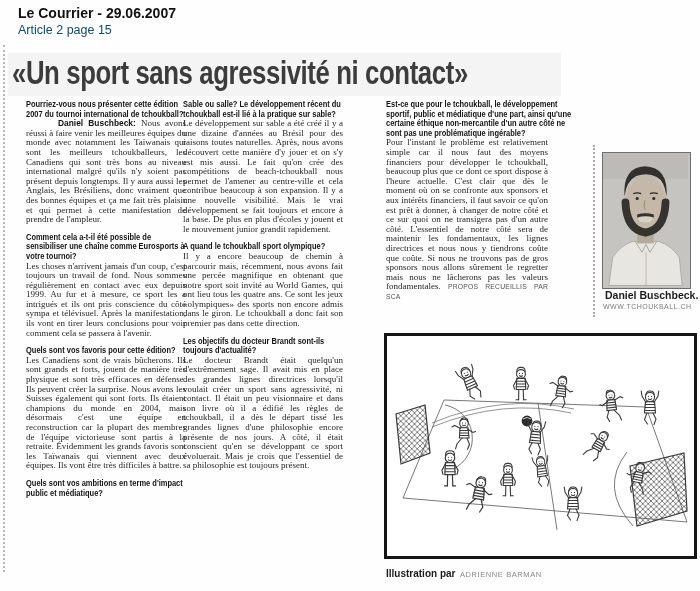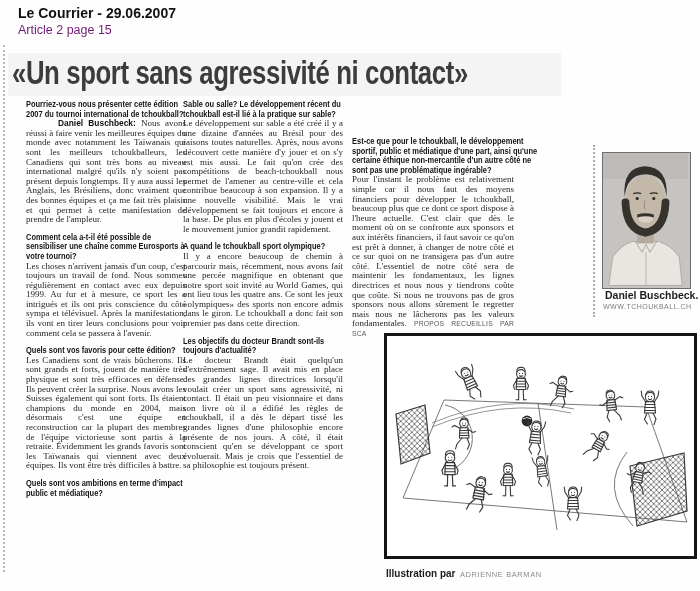--- a/index.html
+++ b/index.html
@@ -1,30 +1,30 @@
 <!DOCTYPE html>
 <html><head>
 <meta charset="utf-8">
 <style>
   html,body{margin:0;padding:0;background:#fff;}
   .page{position:relative;width:700px;height:591px;background:#fefefe;overflow:hidden;
         font-family:"Liberation Sans",sans-serif;text-decoration:underline;}
   .masthead{position:absolute;left:18px;top:5px;font-weight:bold;font-size:14px;color:#111;}
-  .artref{position:absolute;left:18px;top:23px;font-size:12.5px;color:#701a75;}
+  .artref{position:absolute;left:18px;top:23px;font-size:12.5px;color:#0c4a6e;}
   .vdots{position:absolute;width:0;border-left:2px dotted #b8b8b8;}
   #leftrule{left:3px;top:45px;height:527px;}
   #photorule{left:593px;top:145px;height:172px;border-left:2px dotted #aaa;}
   .hl-band{position:absolute;left:8px;top:53px;width:553px;height:43px;background:#f4f4f4;}
   h1.headline{position:absolute;left:12px;top:51px;margin:0;white-space:nowrap;
         font-family:"Liberation Sans",sans-serif;font-weight:bold;font-size:33px;line-height:44px;
         color:#3c3c3c;letter-spacing:-0.5px;transform:scaleX(0.78);transform-origin:0 0;}
   .col{position:absolute;top:100px;}
   #col1{left:26px;width:160px;}
   #col2{left:183px;width:160px;}
-  #col3{left:352px;width:162px;margin-top:37px;}
+  #col3{left:386px;width:162px;}
   .block{margin:0;}
   .question{font:bold 8.8px/9.6px "Liberation Sans",sans-serif;color:#141414;
         width:188px;transform:scaleX(0.85);transform-origin:0 0;margin-top:8px;}
   .question.wide{width:226px;}
   .question:first-child{margin-top:0;}
   .answer{font:9px/9.6px "Liberation Serif",serif;color:#262624;text-align:justify;margin-top:0;}
   .answer .lead{font:bold 8.4px/9.6px "Liberation Sans",sans-serif;color:#111;padding-left:32px;}
   .answer .tail{font:6.8px/9.6px "Liberation Sans",sans-serif;color:#555;letter-spacing:0.2px;}
   .photo-box{position:absolute;left:602px;top:152px;width:87px;height:135px;
         border:1px solid #6d6d6d;background:#c6c4c0;}

